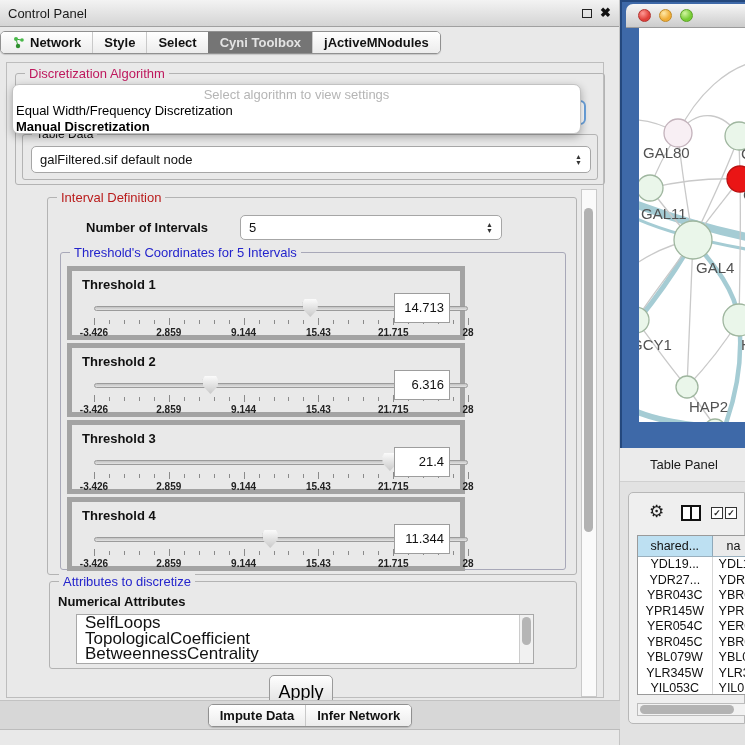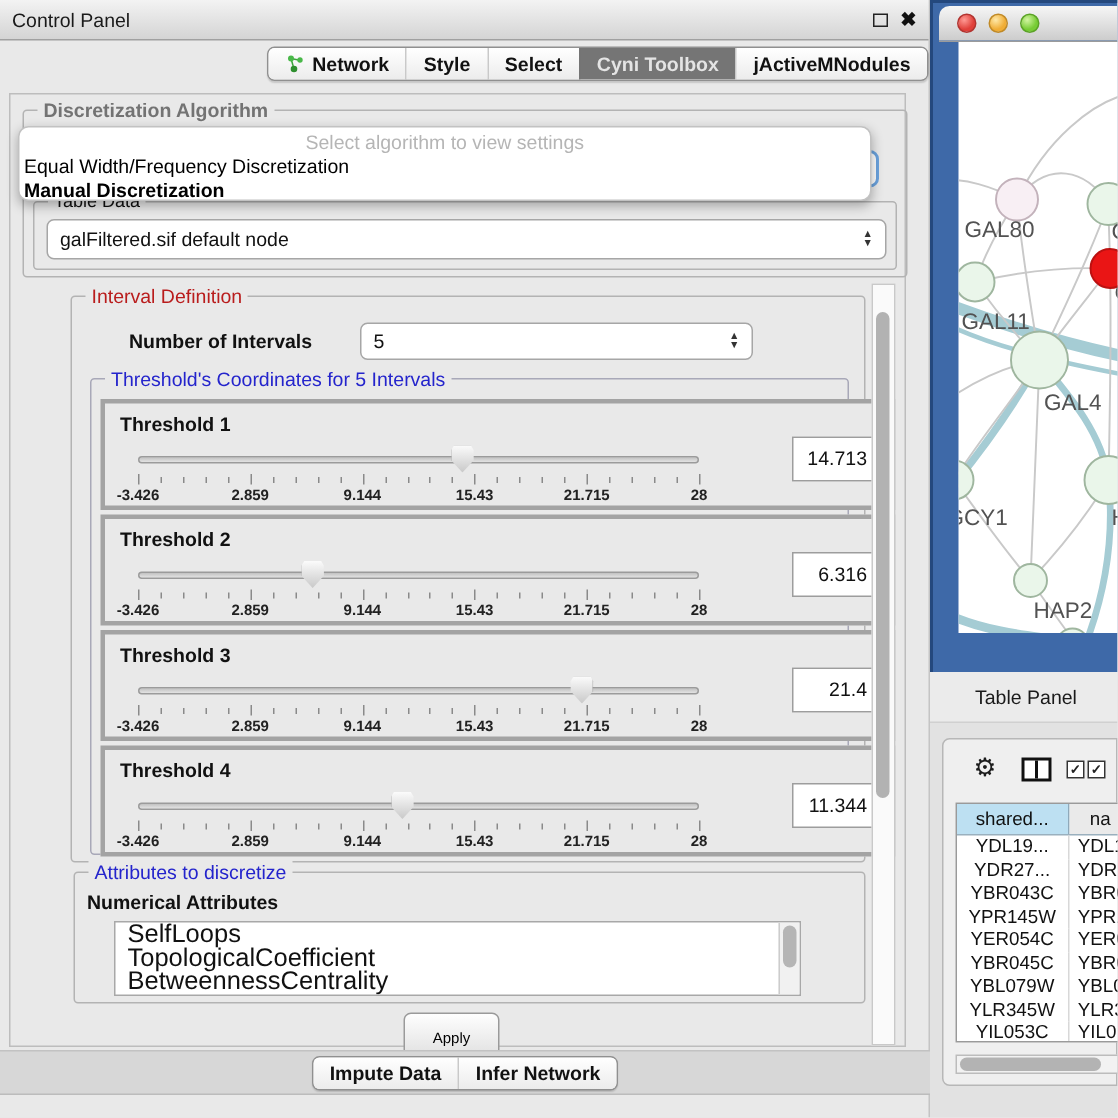--- a/index.html
+++ b/index.html
@@ -13,29 +13,29 @@
   .cp-title .t { font-size:13px; color:#1a1a1a; }
   .cp-title .winicons { margin-left:auto; display:flex; align-items:center; gap:8px; }
   .float-box { width:10px; height:9px; border:1.5px solid #222; display:inline-block; }
   .close-x { font-size:13px; font-weight:bold; color:#111; line-height:10px; }
 
   
   .pill { display:inline-flex; border:1px solid #909090; border-radius:5px; overflow:hidden; background:#fdfdfd; box-shadow:0 1px 1px rgba(0,0,0,.15); }
   .pill .tab { padding:3px 11px; font-size:13px; font-weight:bold; color:#111; background:linear-gradient(#ffffff,#ececec); border-left:1px solid #c9c9c9; display:flex; align-items:center; gap:5px; white-space:nowrap; }
   .pill .tab:first-child { border-left:none; }
   .pill .tab.sel { background:#757575; color:#e4e4e4; border-left-color:#757575; }
-  .tabbar { position:absolute; top:31px; left:0; width:100%; text-align:right;text-decoration:underline; }
+  .tabbar { position:absolute; top:31px; left:0; width:100%; text-align:left;text-decoration:underline; }
 
   .net-ico { width:13px; height:13px; display:inline-block; }
 
   .cp-body { position:absolute; left:6px; top:62px; width:598px; height:636px; border:1px solid #bdbdbd; background:#e9e9e9; }
 
   .group { position:absolute; border:1px solid #b3b3b3; border-radius:3px; }
   .group-label { position:absolute; top:-8px; left:9px; background:#e9e9e9; padding:0 4px; font-size:13px; }
-  .group-label.gray { color:#737373;font-weight:bold; }
+  .group-label.gray { color:#be185d; }
   .group-label.green { color:#b91c1c; }
   .group-label.blue { color:#2424cc; }
   .group-label.dark { color:#111; font-size:12px; }
 
   .algo-group { left:8px; top:10px; width:590px; height:112px; }
   .tdata-group { left:6px; top:60px; width:576px; height:46px; border:1px solid #b3b3b3; border-radius:3px; position:absolute; }
 
   .combo { background:#fff; border:1px solid #a6a6a6; border-radius:5px; display:flex; align-items:center; padding:0 8px; font-size:13px; color:#111; position:absolute; }
   .combo .stepper { margin-left:auto; display:flex; flex-direction:column; line-height:5px; font-size:7px; color:#333; gap:1px; }
 
@@ -51,40 +51,40 @@
   
   .scrollwrap { position:absolute; left:8px; top:126px; width:566px; height:508px; }
   .vscroll-main { position:absolute; left:574px; top:126px; width:16px; height:508px; background:#fafafa; border:1px solid #c9c9c9; }
   .vscroll-main .thumb-v { position:absolute; left:2px; top:18px; width:9px; height:324px; border-radius:5px; background:#b2b2b2; }
 
   .interval-group { left:32px; top:8px; width:530px; height:378px; }
   .noi-label { position:absolute; left:38px; top:22px; font-weight:bold; font-size:13px; }
   .combo-noi { left:192px; top:17px; width:262px; height:25px; }
   .thr-group { left:12px; top:54px; width:506px; height:318px; border-color:#a8a8b8; }
 
-  .thr-box { position:absolute; left:6px; width:530px; height:74px; border:3px solid #a3a3a3; background:#e9e9e9; }
+  .thr-box { position:absolute; left:6px; width:398px; height:74px; border:5px solid #a3a3a3; background:#e9e9e9; }
   .thr-label { position:absolute; left:10px; top:6px; font-weight:bold; font-size:13px; }
   .slider { position:absolute; left:22px; top:28px; width:374px; height:42px; }
   .track { position:absolute; left:0; top:7px; width:100%; height:5px; border:1px solid #9b9b9b; border-radius:3px; background:linear-gradient(#c2c2c2,#e3e3e3); }
   .thumb { position:absolute; top:0; width:15px; height:18px; background:linear-gradient(#fbfbfb,#c9c9c9); clip-path:polygon(12% 0,88% 0,100% 18%,100% 55%,50% 100%,0 55%,0 18%); filter:drop-shadow(0 0 1px #777); }
   .ticks { position:absolute; left:0; top:19px; width:100%; height:8px; }
   .tick { position:absolute; width:1px; height:4px; background:#8a8a8a; top:2px; }
   .tick.major { height:7px; top:0; }
   .tick-labels { position:absolute; left:0; top:28px; width:100%; height:12px; font-size:10px; font-weight:bold; color:#222; }
   .tlabel { position:absolute; transform:translateX(-50%); white-space:nowrap; }
   .valuebox { position:absolute; right:10px; top:22px; width:56px; height:30px; background:#fff; border:1px solid #9d9d9d; font-size:13px; line-height:28px; text-align:right; padding-right:5px; }
 
   .attr-group { left:34px; top:392px; width:528px; height:88px; }
   .attr-title { position:absolute; left:8px; top:12px; font-weight:bold; font-size:13px; }
   .listbox { position:absolute; left:26px; top:32px; width:458px; height:50px; background:#fff; border:1px solid #a8a8a8; overflow:hidden; }
   .listbox .li { font-size:17px; line-height:15.5px; padding-left:8px; color:#111; white-space:nowrap; }
   .list-vscroll { position:absolute; right:0; top:0; width:14px; height:100%; background:#f1f1f1; border-left:1px solid #ccc; }
   .list-vscroll .thumb-v { position:absolute; left:2px; top:2px; width:9px; height:28px; border-radius:5px; background:#b5b5b5; }
 
-  .apply-btn { position:absolute; left:254px; top:486px; width:64px; height:35px; background:linear-gradient(#fefefe,#dcdcdc); border:1px solid #9a9a9a; border-radius:5px; font-size:10px; text-align:center; line-height:19px; font-family:"Liberation Sans", sans-serif; }
+  .apply-btn { position:absolute; left:254px; top:486px; width:64px; height:35px; background:linear-gradient(#fefefe,#dcdcdc); border:1px solid #9a9a9a; border-radius:5px; font-size:18px; text-align:center; line-height:19px; font-family:"Liberation Sans", sans-serif; }
 
   .bottom-strip { position:absolute; left:0; top:700px; width:620px; height:30px; background:#d7d7d7; border-top:1px solid #c2c2c2; border-bottom:1px solid #bcbcbc; text-align:center; padding-top:3px; }
 
   
   .network-window { position:absolute; left:620px; top:0; width:125px; height:448px; background:#3e69a8; border-left:2px solid #24487d; border-top:2px solid #24487d; }
   .net-titlebar { position:absolute; left:4px; top:2px; width:119px; height:24px; background:linear-gradient(#f6f6f6,#cccccc); border-top-left-radius:7px; border-bottom:1px solid #9b9b9b; }
   .light { position:absolute; top:5px; width:13px; height:13px; border-radius:50%; }
   .light.red { left:12px; background:radial-gradient(circle at 35% 30%, #ff9a94, #e0403a 60%); border:1px solid #b23430; }
   .light.yellow { left:33px; background:radial-gradient(circle at 35% 30%, #ffe9a8, #f0ad36 60%); border:1px solid #c08a27; }
   .light.green { left:54px; background:radial-gradient(circle at 35% 30%, #d2f5a1, #77cc35 60%); border:1px solid #5ba326; }

